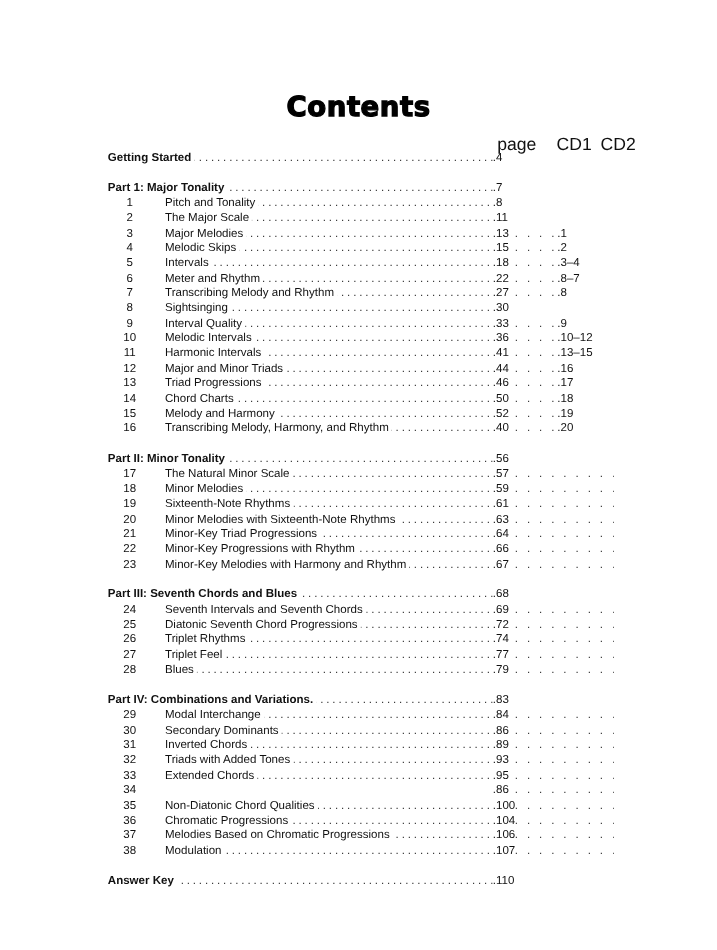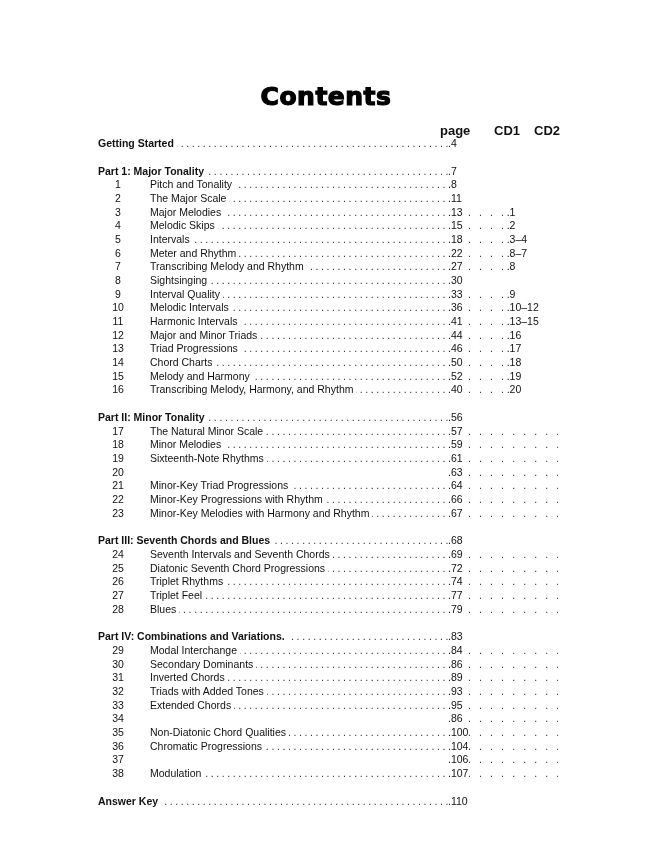--- a/index.html
+++ b/index.html
@@ -1,21 +1,21 @@
 <!DOCTYPE html>
 <html><head>
 <meta charset="utf-8">
 <style>
   html, body { margin: 0; padding: 0; background: #ffffff; }
   body { width: 652px; height: 864px; position: relative; overflow: hidden;
          font-family: "Liberation Sans", sans-serif; color: #111; }
   .title { position: absolute; left: 0; width: 652px; top: 82px; text-align: center;
            font-family: "DejaVu Sans", sans-serif; font-weight: 900; font-size: 25px;
            letter-spacing: 0.5px; color: #000; -webkit-text-stroke: 1.2px #000; }
-  .hdr { position: absolute; top: 123px; font-size: 13px; font-weight: bold; }
+  .hdr { position: absolute; top: 123px; font-size: 16px; font-weight: normal; margin-left: 12px; }
   .row { position: absolute; left: 0; height: 13px; font-size: 10.5px; line-height: 13px; white-space: nowrap; }
   .lead { position: absolute; left: 98px; width: 350px; overflow: hidden; }
   .lead.sub { left: 150px; width: 298px; }
   .lead span.t { background: #fff; padding-right: 3px; position: relative; z-index: 1; margin-top: 30px; }
   .lead.bold span.t { font-weight: bold; }
   .lead .dots { position: absolute; left: 0; right: 0; top: 0; letter-spacing: 2.6px; color: #333; z-index: 0; }
   .num { position: absolute; left: 98px; width: 40px; text-align: center; }
   .pg { position: absolute; left: 448px; }
   .cd { position: absolute; left: 468px; width: 90px; overflow: hidden; }
   .cd .dots { letter-spacing: 2.6px; color: #333; }
@@ -147,21 +147,21 @@
       <span class="cd"><span class="dots">. . . . . . . . . . .</span>.</span>
     </div>
     <div class="row" style="top: 452px;">
       <span class="num">19</span>
       <span class="lead sub"><span class="dots">........................................................................................................................................................................................................</span><span class="t">Sixteenth-Note Rhythms</span></span>
       <span class="pg">.<span>61</span></span>
       <span class="cd"><span class="dots">. . . . . . . . . . .</span>.</span>
     </div>
     <div class="row" style="top: 466px;">
       <span class="num">20</span>
-      <span class="lead sub"><span class="dots">........................................................................................................................................................................................................</span></span>
+      <span class="lead sub"><span class="dots">........................................................................................................................................................................................................</span><span class="t">Minor Melodies with Sixteenth-Note Rhythms</span></span>
       <span class="pg">.<span>63</span></span>
       <span class="cd"><span class="dots">. . . . . . . . . . .</span>.</span>
     </div>
     <div class="row" style="top: 479px;">
       <span class="num">21</span>
       <span class="lead sub"><span class="dots">........................................................................................................................................................................................................</span><span class="t">Minor-Key Triad Progressions</span></span>
       <span class="pg">.<span>64</span></span>
       <span class="cd"><span class="dots">. . . . . . . . . . .</span>.</span>
     </div>
     <div class="row" style="top: 493px;">
@@ -257,21 +257,21 @@
       <span class="cd"><span class="dots">. . . . . . . . . . .</span>.</span>
     </div>
     <div class="row" style="top: 740px;">
       <span class="num">36</span>
       <span class="lead sub"><span class="dots">........................................................................................................................................................................................................</span><span class="t">Chromatic Progressions</span></span>
       <span class="pg">.<span>104</span></span>
       <span class="cd"><span class="dots">. . . . . . . . . . .</span>.</span>
     </div>
     <div class="row" style="top: 753px;">
       <span class="num">37</span>
-      <span class="lead sub"><span class="dots">........................................................................................................................................................................................................</span></span>
+      <span class="lead sub"><span class="dots">........................................................................................................................................................................................................</span><span class="t">Melodies Based on Chromatic Progressions</span></span>
       <span class="pg">.<span>106</span></span>
       <span class="cd"><span class="dots">. . . . . . . . . . .</span>.</span>
     </div>
     <div class="row" style="top: 767px;">
       <span class="num">38</span>
       <span class="lead sub"><span class="dots">........................................................................................................................................................................................................</span><span class="t">Modulation</span></span>
       <span class="pg">.<span>107</span></span>
       <span class="cd"><span class="dots">. . . . . . . . . . .</span>.</span>
     </div>
     <div class="row" style="top: 795px;">

